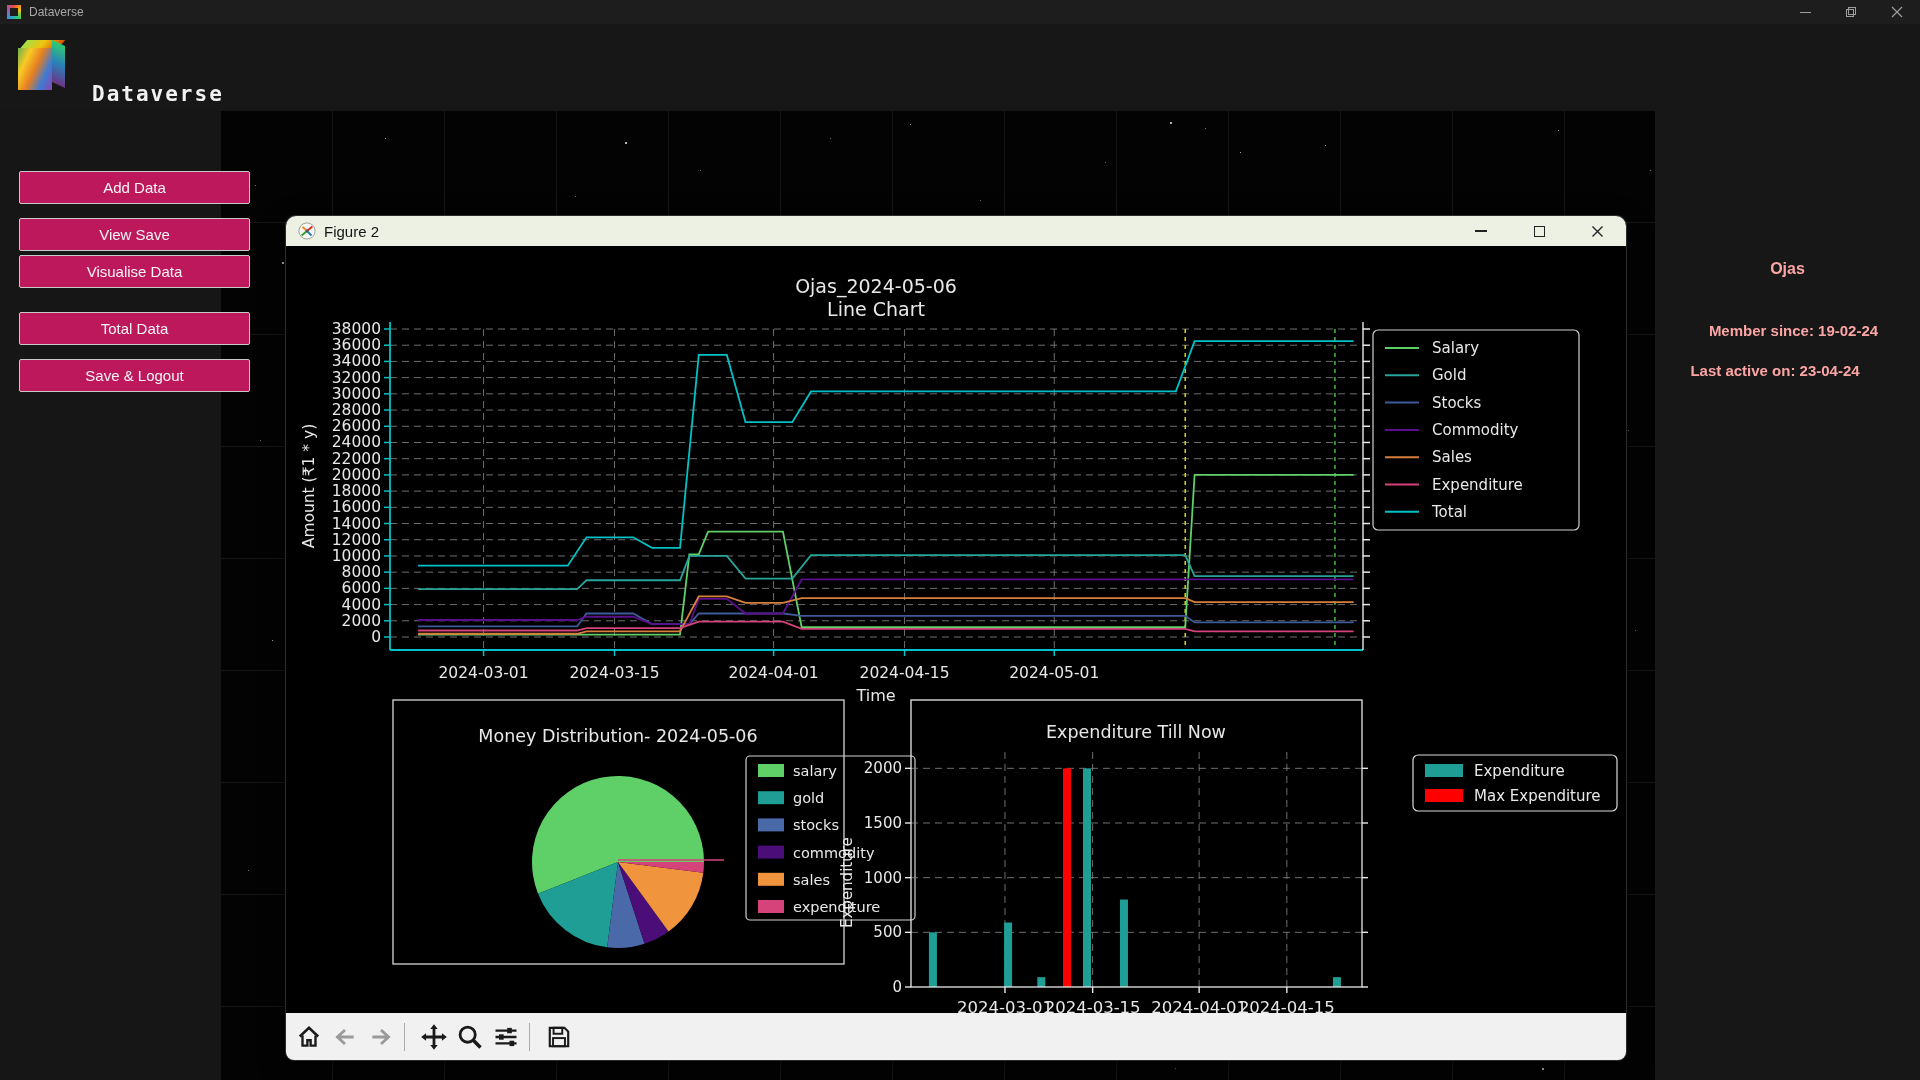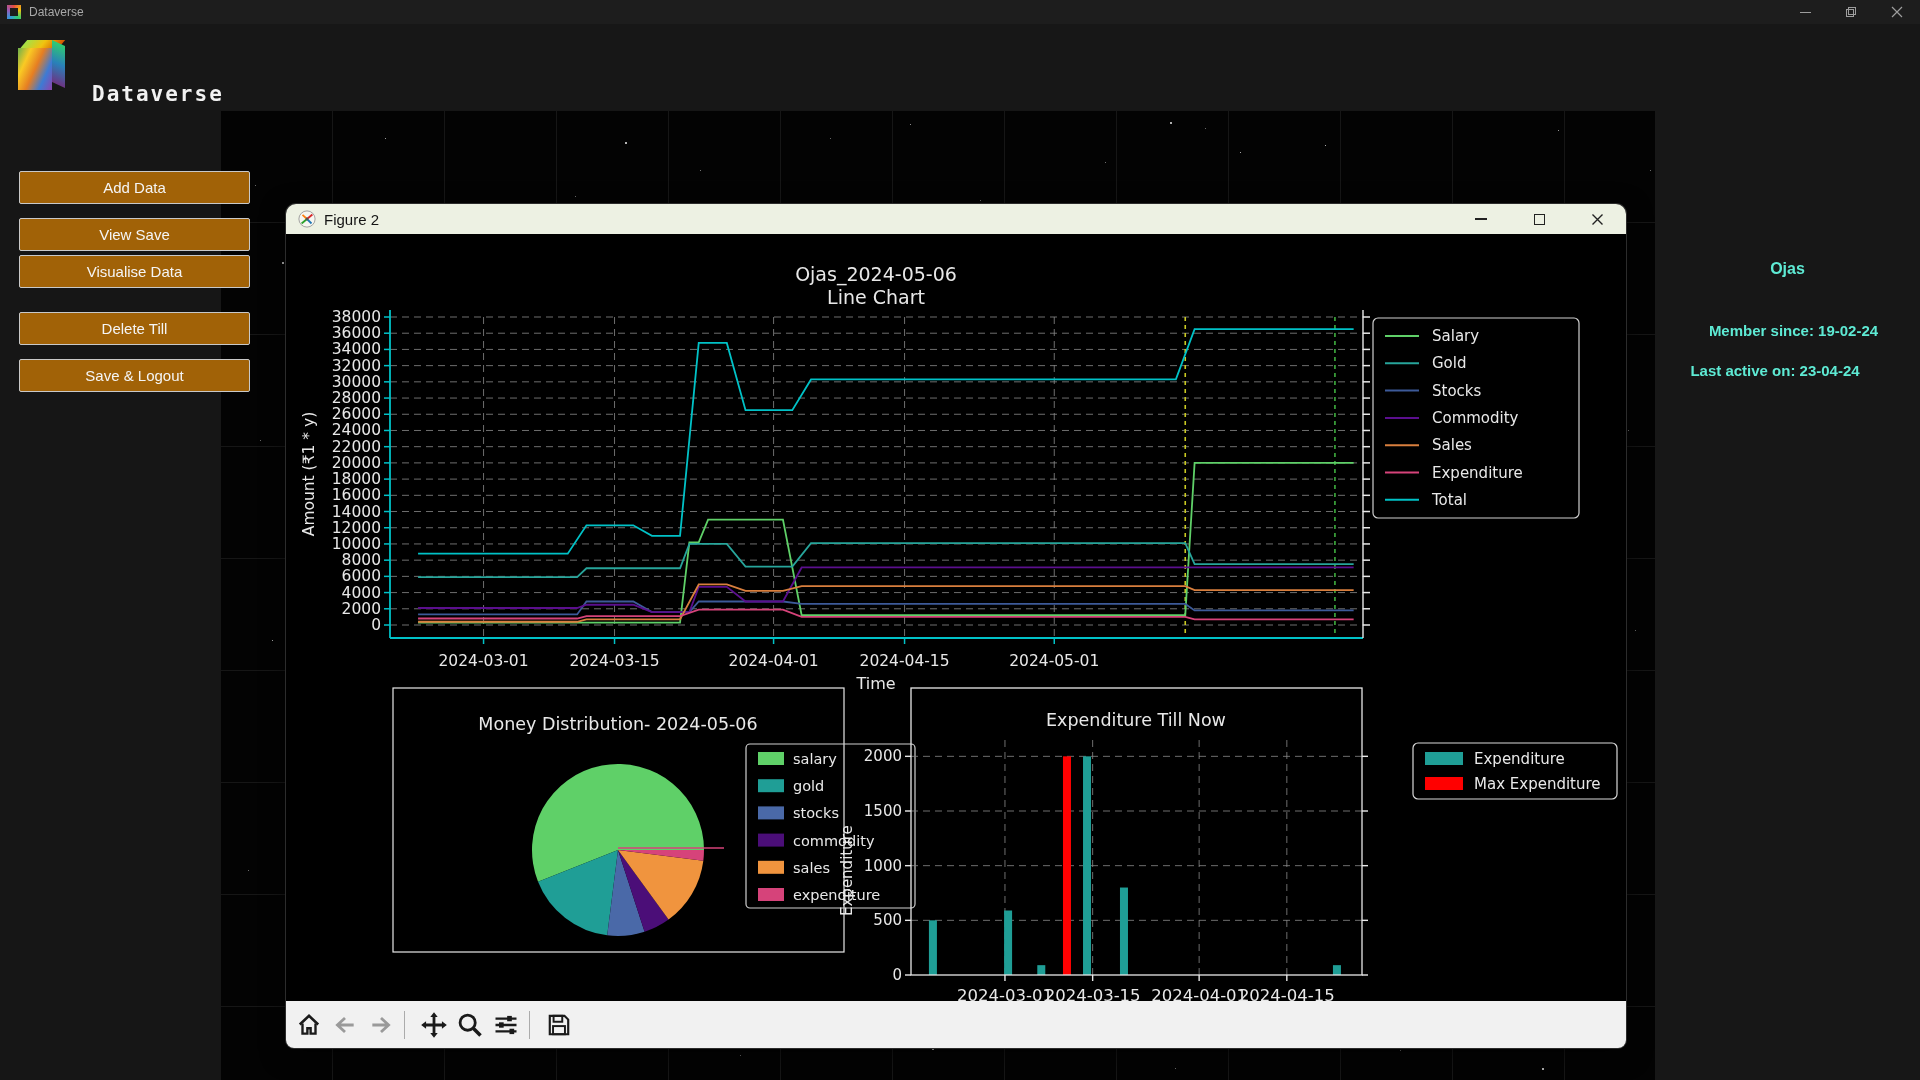--- a/index.html
+++ b/index.html
@@ -47,36 +47,36 @@
       40px 330px #888,140px 640px #909090,75px 905px #9b9b9b,300px 930px #888,520px 945px #8f8f8f,
       860px 935px #999,1180px 940px #8c8c8c,1350px 905px #969696,1415px 520px #8d8d8d,1408px 320px #979797,
       1302px 215px #8a8a8a,610px 28px #888,885px 52px #929292,985px 18px #8a8a8a,205px 108px #9c9c9c,
       355px 86px #8e8e8e,35px 75px #888,1430px 60px #909090,1105px 905px #9a9a9a,655px 918px #8b8b8b,
       420px 888px #949494,955px 958px #8d8d8d,1255px 885px #979797,28px 760px #8f8f8f,95px 435px #888; }
   .stars2 { position:absolute; left:0; top:0; width:2px; height:2px; background:transparent; border-radius:50%;
     box-shadow:405px 32px #f0f0f0,950px 12px #eaeaea,1445px 148px #e5e5e5,62px 152px #efefef,
       252px 512px #e8e8e8,1388px 448px #ececec,712px 938px #eee,1322px 958px #e9e9e9,158px 868px #f2f2f2; }
 
   
-  .side-btn { position:absolute; left:19px; width:231px; height:33px; background:#a16207;
+  .side-btn { position:absolute; left:19px; width:231px; height:33px; background:#be185d;
               border:1px solid #c9c9c9; border-radius:2px; color:#f5f5f5; font-size:15px;
               display:flex; align-items:center; justify-content:center; z-index:6; cursor:pointer; }
 
   
   .user-panel { position:absolute; left:1655px; top:110px; width:265px; height:970px;
-                background:#171717; z-index:4; color:#5eead4; }
+                background:#171717; z-index:4; color:#fca5a5; }
   .user-name { position:absolute; left:0; top:150px; width:265px; text-align:center;
                font-weight:bold; font-size:16px; }
   .user-line1 { position:absolute; left:0; top:212px; width:265px; text-align:center;
                 font-weight:bold; font-size:15px;padding-left:12px; }
   .user-line2 { position:absolute; left:0; top:252px; width:240px; text-align:center;
                 font-weight:bold; font-size:15px; }
 
   
-  .fig-window { position:absolute; left:286px; top:204px; width:1340px; height:844px;
+  .fig-window { position:absolute; left:286px; top:216px; width:1340px; height:844px;
                 border-radius:10px 10px 8px 8px; z-index:7;
                 box-shadow:0 0 0 1px #2c2c2c, 0 6px 24px rgba(0,0,0,.6); overflow:hidden; }
   .fig-titlebar { position:relative; width:100%; height:30px; background:#edf1e3;
                   display:flex; align-items:center; }
   .fig-title { font-size:15px; color:#141414; margin-left:8px; }
   .mpl-ico { margin-left:12px; width:18px; height:18px; }
   .fig-controls { margin-left:auto; display:flex; }
   .fig-ctl { width:58px; height:30px; display:flex; align-items:center; justify-content:center; }
   .fglyph-min { width:12px; height:1.6px; background:#222; }
   .fglyph-max { width:11px; height:11px; border:1.4px solid #222; }
@@ -124,21 +124,21 @@
 </div>
 
 <div class="starfield">
   <div class="stars1"></div>
   <div class="stars2"></div>
 </div>
 
 <div class="side-btn" style="top:171px">Add Data</div>
 <div class="side-btn" style="top:218px">View Save</div>
 <div class="side-btn" style="top:255px">Visualise Data</div>
-<div class="side-btn" style="top:312px">Delete Till</div>
+<div class="side-btn" style="top:312px">Total Data</div>
 <div class="side-btn" style="top:359px">Save &amp; Logout</div>
 
 <div class="user-panel">
   <div class="user-name">Ojas</div>
   <div class="user-line1">Member since: 19-02-24</div>
   <div class="user-line2">Last active on: 23-04-24</div>
 </div>
 
 <div class="fig-window">
   <div class="fig-titlebar">

